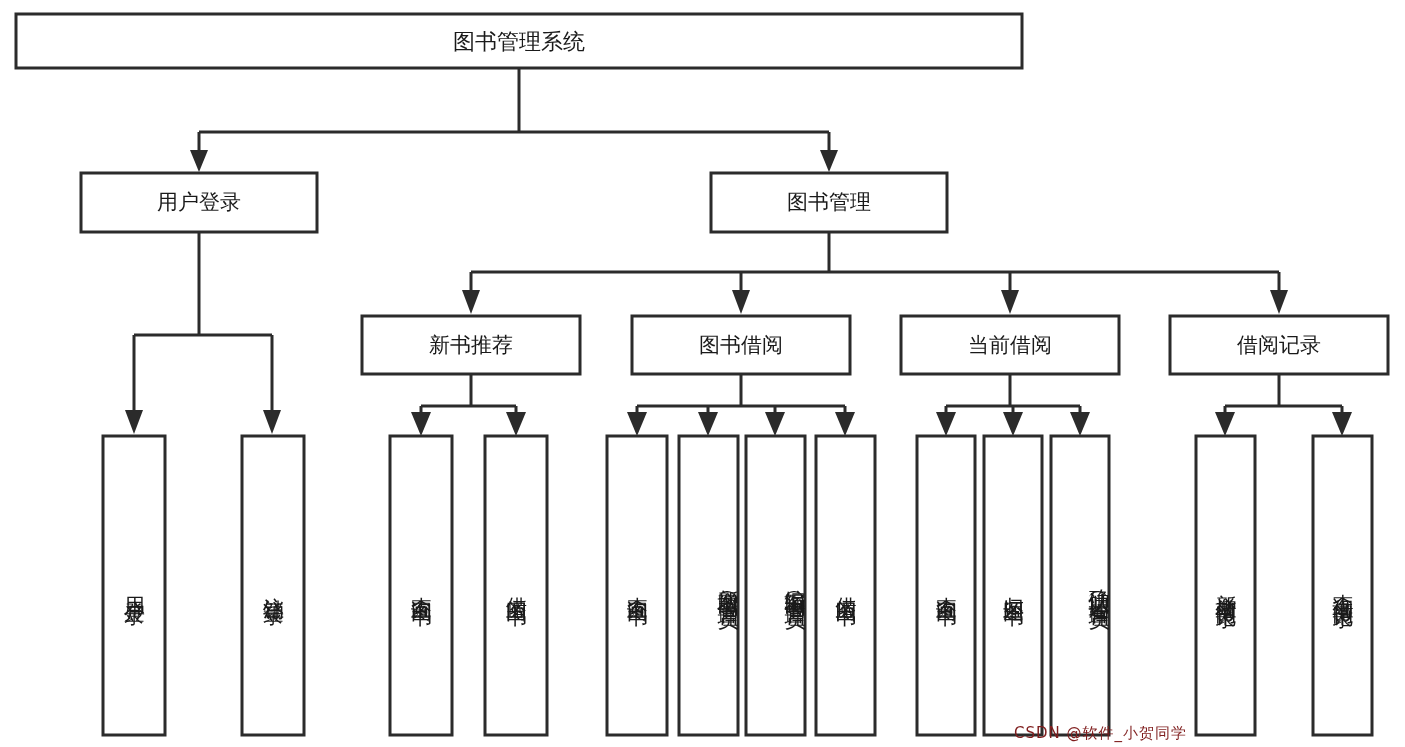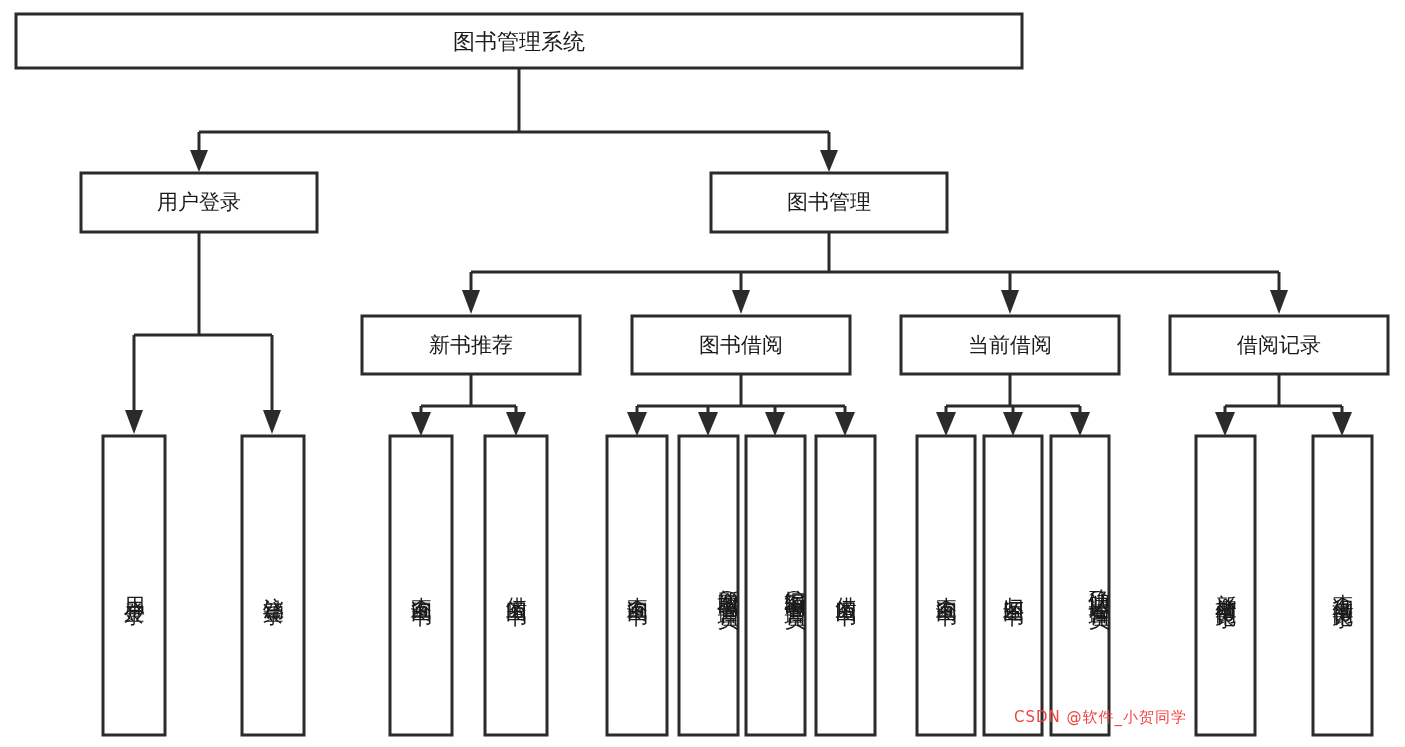--- a/index.html
+++ b/index.html
@@ -11,21 +11,21 @@
   .connector{stroke:#2b2b2b;stroke-width:3;fill:none;stroke-linecap:butt;}
   .arrow-head{fill:#2b2b2b;stroke:none;}
   .node-label-h{font-family:"DejaVu Sans","Liberation Sans",sans-serif;
        font-size:21px;fill:#1a1a1a;text-anchor:middle;dominant-baseline:middle;}
   .node-label-root{font-size:22px;}
   .leaf-label{position:absolute;writing-mode:vertical-rl;text-orientation:upright;
        font-family:"DejaVu Sans","Liberation Sans",sans-serif;font-size:21px;
        line-height:1.0;color:#1a1a1a;letter-spacing:3px;
        display:flex;align-items:center;justify-content:center;
        text-align:center;white-space:nowrap;pointer-events:none;}
-  .watermark{position:absolute;right:8px;bottom:20px;font-size:15px;color:#ef4444;
+  .watermark{position:absolute;right:8px;bottom:4px;font-size:15px;color:#7f1d1d;
        font-family:"DejaVu Sans","Liberation Sans",sans-serif;letter-spacing:1px;}
 </style>
 </head>
 <body>
 
 <div id="diagram-root">
 
   <svg class="diagram-canvas" viewBox="0 0 1405 747">
 
     <g>

